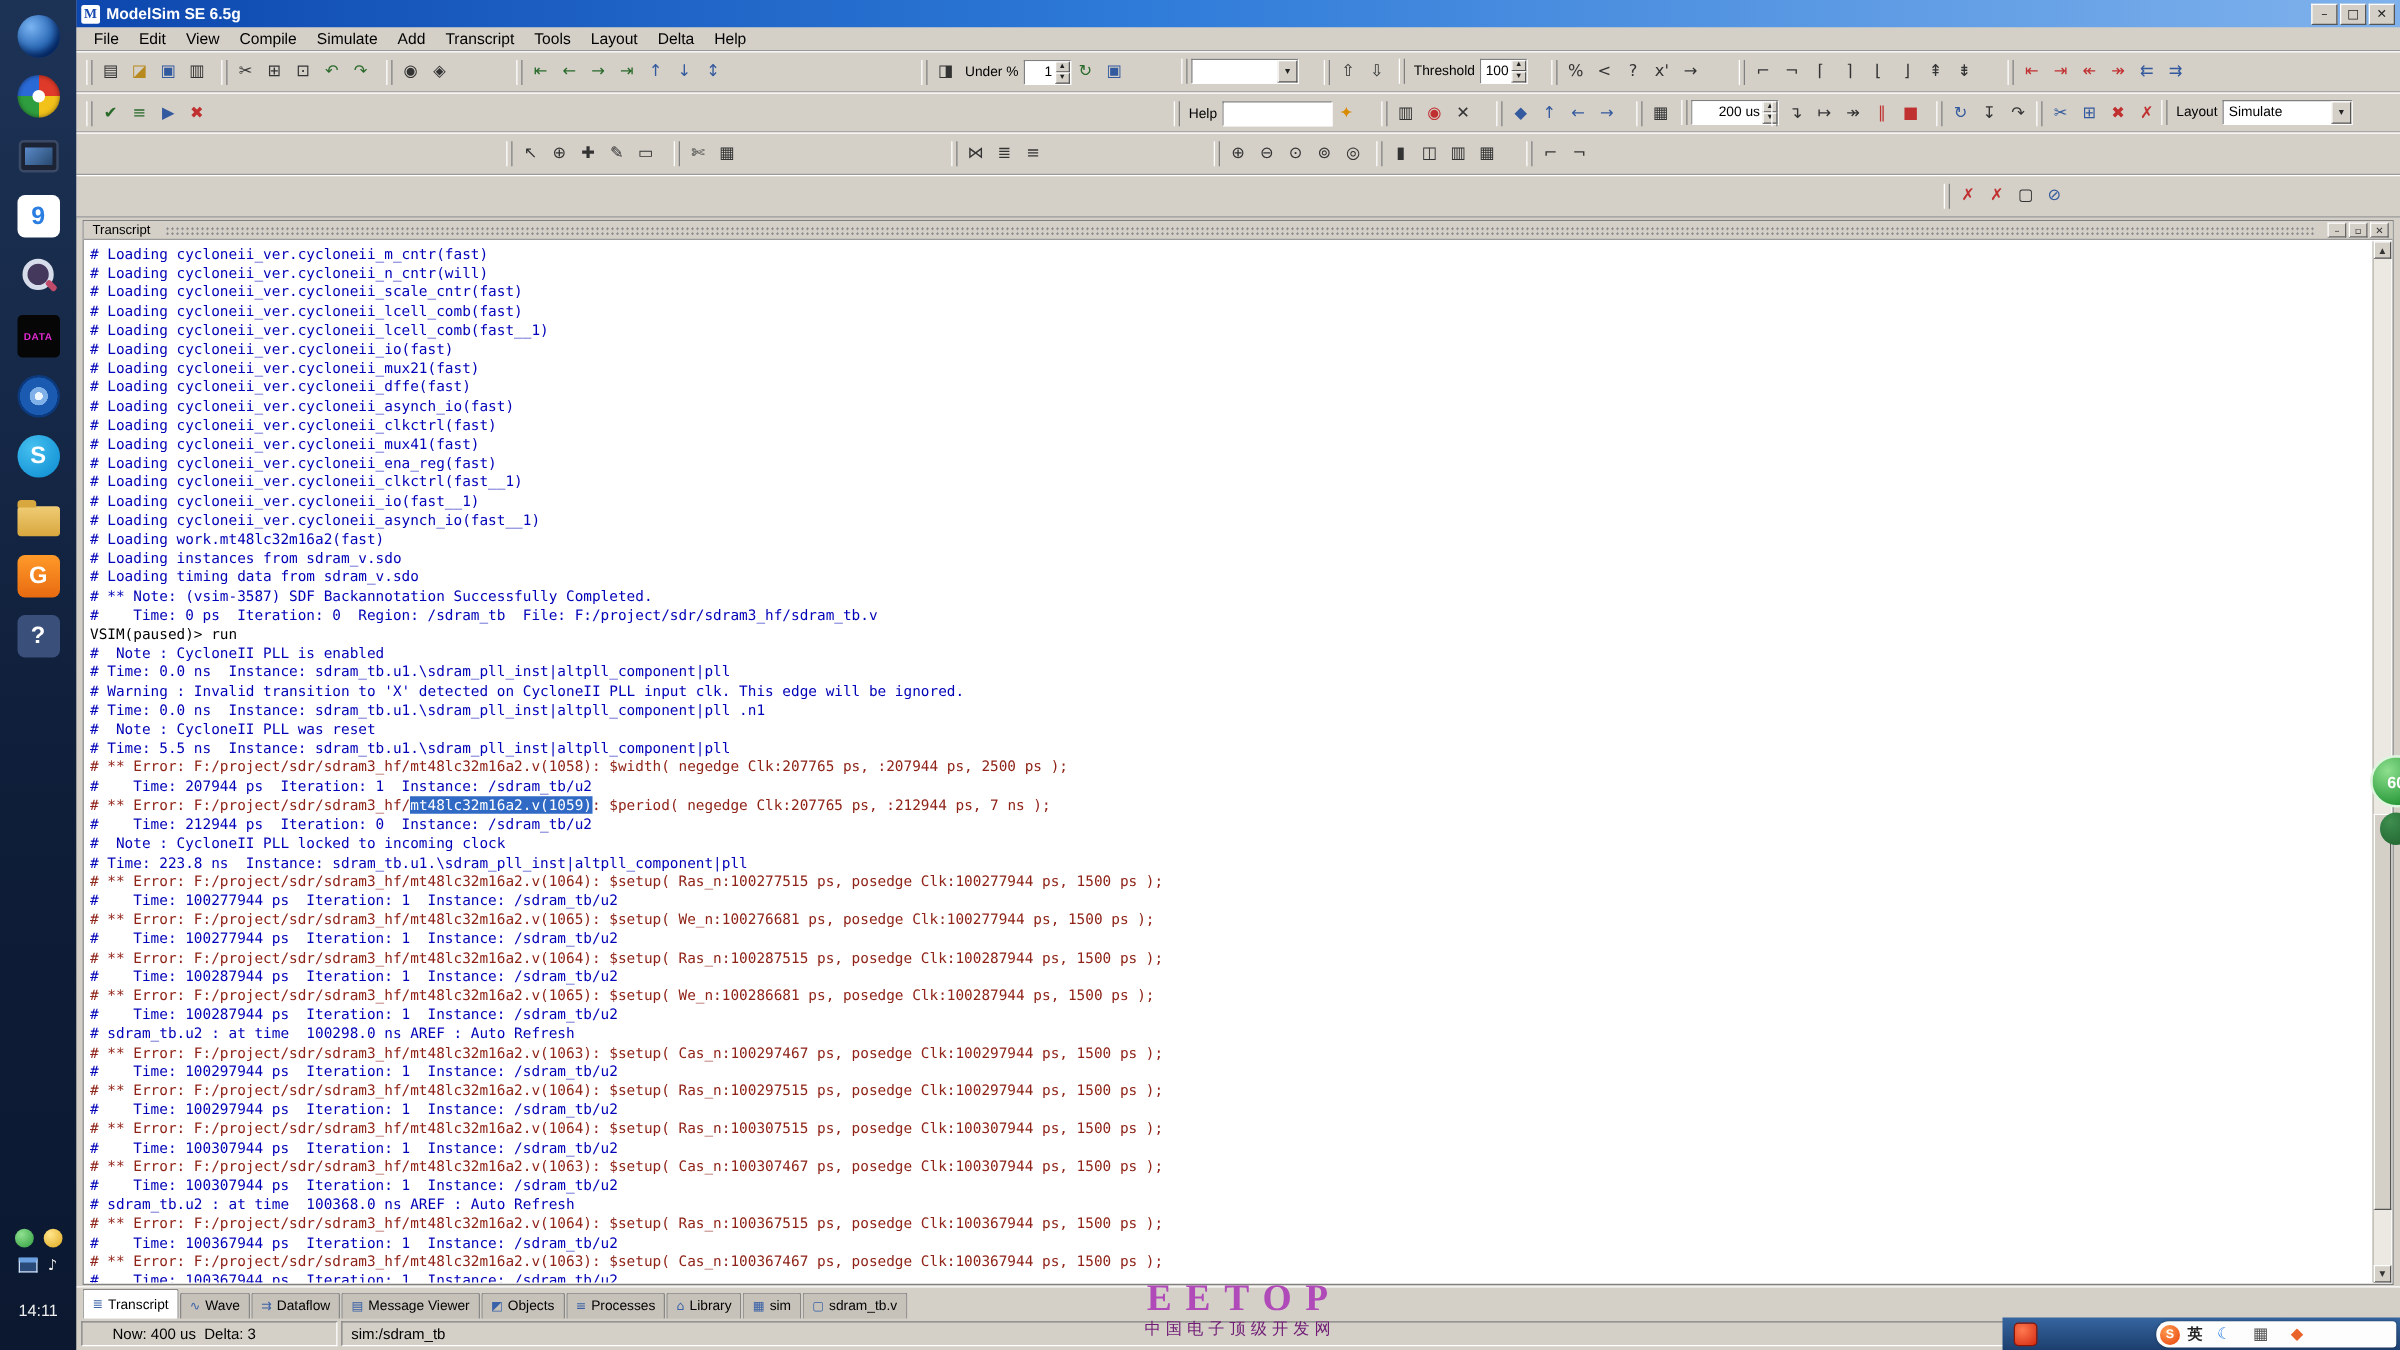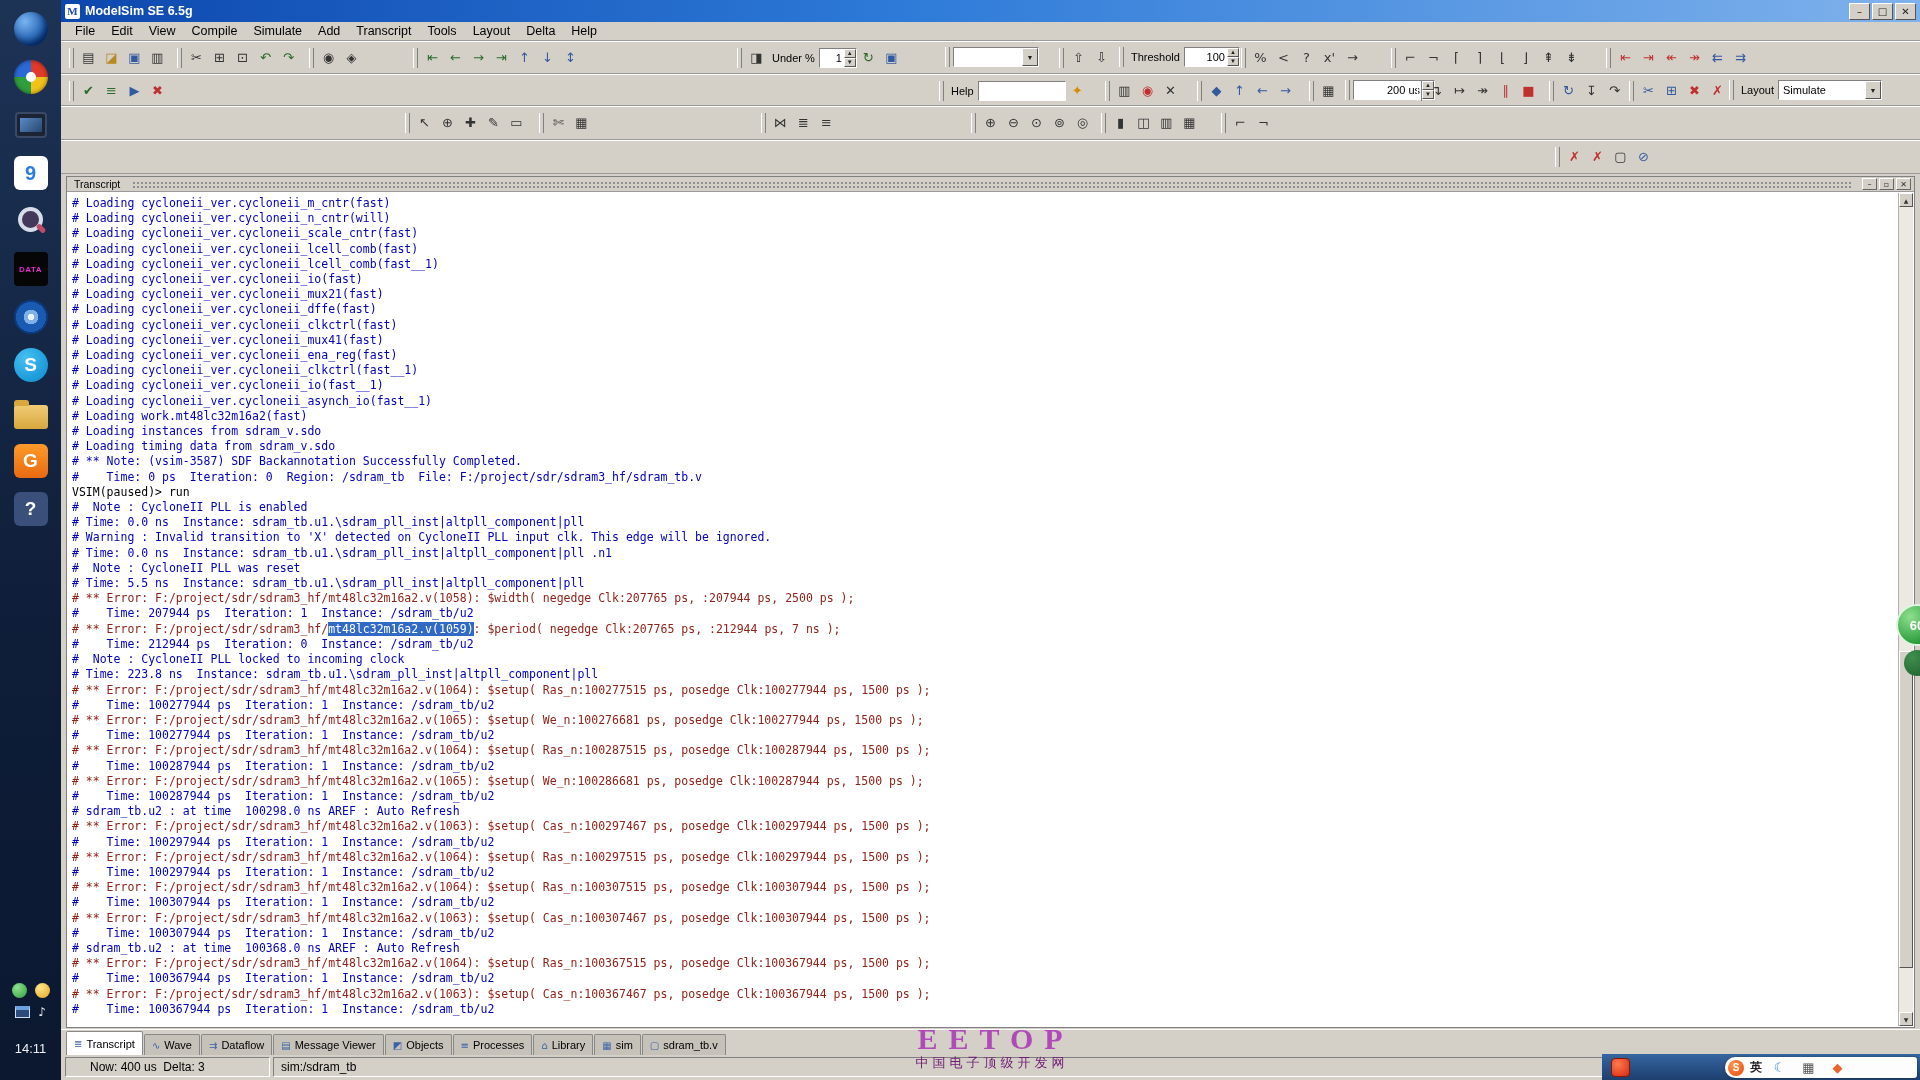--- a/index.html
+++ b/index.html
@@ -231,21 +231,21 @@
             <span class="cb">▼</span>
           </span>
       </div>
       <div class="tg" style="left:998px">
           <span class="tbtn">⇧</span>
           <span class="tbtn">⇩</span>
         </div>
       <div class="tg" style="left:1058px">
         <span class="tlabel">Threshold</span>
         <span class="spin">
-            <input style="width: 42px;" readonly="" value="100">
+            <input style="width: 24px;" readonly="" value="100">
             <span class="spb">
               <i>▲</i>
               <i>▼</i>
             </span>
           </span>
       </div>
       <div class="tg" style="left:1180px">
           <span class="tbtn">%</span>
           <span class="tbtn">&lt;</span>
           <span class="tbtn">?</span>
@@ -293,21 +293,21 @@
           <span class="tbtn" style="color: rgb(51, 89, 158);">◆</span>
           <span class="tbtn" style="color: rgb(51, 89, 158);">↑</span>
           <span class="tbtn" style="color: rgb(51, 89, 158);">←</span>
           <span class="tbtn" style="color: rgb(51, 89, 158);">→</span>
         </div>
       <div class="tg" style="left:1248px">
           <span class="tbtn">▦</span>
         </div>
       <div class="tg" style="left:1284px">
         <span class="spin">
-            <input style="width: 68px;" readonly="" value="200 us">
+            <input style="width: 56px;" readonly="" value="200 us">
             <span class="spb">
               <i>▲</i>
               <i>▼</i>
             </span>
           </span>
       </div>
       <div class="tg" style="left:1356px">
           <span class="tbtn">↴</span>
           <span class="tbtn">↦</span>
           <span class="tbtn">↠</span>
@@ -391,20 +391,21 @@
       </div>
       <div class="console">
           <div class="tl b"># Loading cycloneii_ver.cycloneii_m_cntr(fast)</div>
           <div class="tl b"># Loading cycloneii_ver.cycloneii_n_cntr(will)</div>
           <div class="tl b"># Loading cycloneii_ver.cycloneii_scale_cntr(fast)</div>
           <div class="tl b"># Loading cycloneii_ver.cycloneii_lcell_comb(fast)</div>
           <div class="tl b"># Loading cycloneii_ver.cycloneii_lcell_comb(fast__1)</div>
           <div class="tl b"># Loading cycloneii_ver.cycloneii_io(fast)</div>
           <div class="tl b"># Loading cycloneii_ver.cycloneii_mux21(fast)</div>
           <div class="tl b"># Loading cycloneii_ver.cycloneii_dffe(fast)</div>
+          <div class="tl b"># Loading cycloneii_ver.cycloneii_asynch_io(fast)</div>
           <div class="tl b"># Loading cycloneii_ver.cycloneii_clkctrl(fast)</div>
           <div class="tl b"># Loading cycloneii_ver.cycloneii_mux41(fast)</div>
           <div class="tl b"># Loading cycloneii_ver.cycloneii_ena_reg(fast)</div>
           <div class="tl b"># Loading cycloneii_ver.cycloneii_clkctrl(fast__1)</div>
           <div class="tl b"># Loading cycloneii_ver.cycloneii_io(fast__1)</div>
           <div class="tl b"># Loading cycloneii_ver.cycloneii_asynch_io(fast__1)</div>
           <div class="tl b"># Loading work.mt48lc32m16a2(fast)</div>
           <div class="tl b"># Loading instances from sdram_v.sdo</div>
           <div class="tl b"># Loading timing data from sdram_v.sdo</div>
           <div class="tl b"># ** Note: (vsim-3587) SDF Backannotation Successfully Completed.</div>

